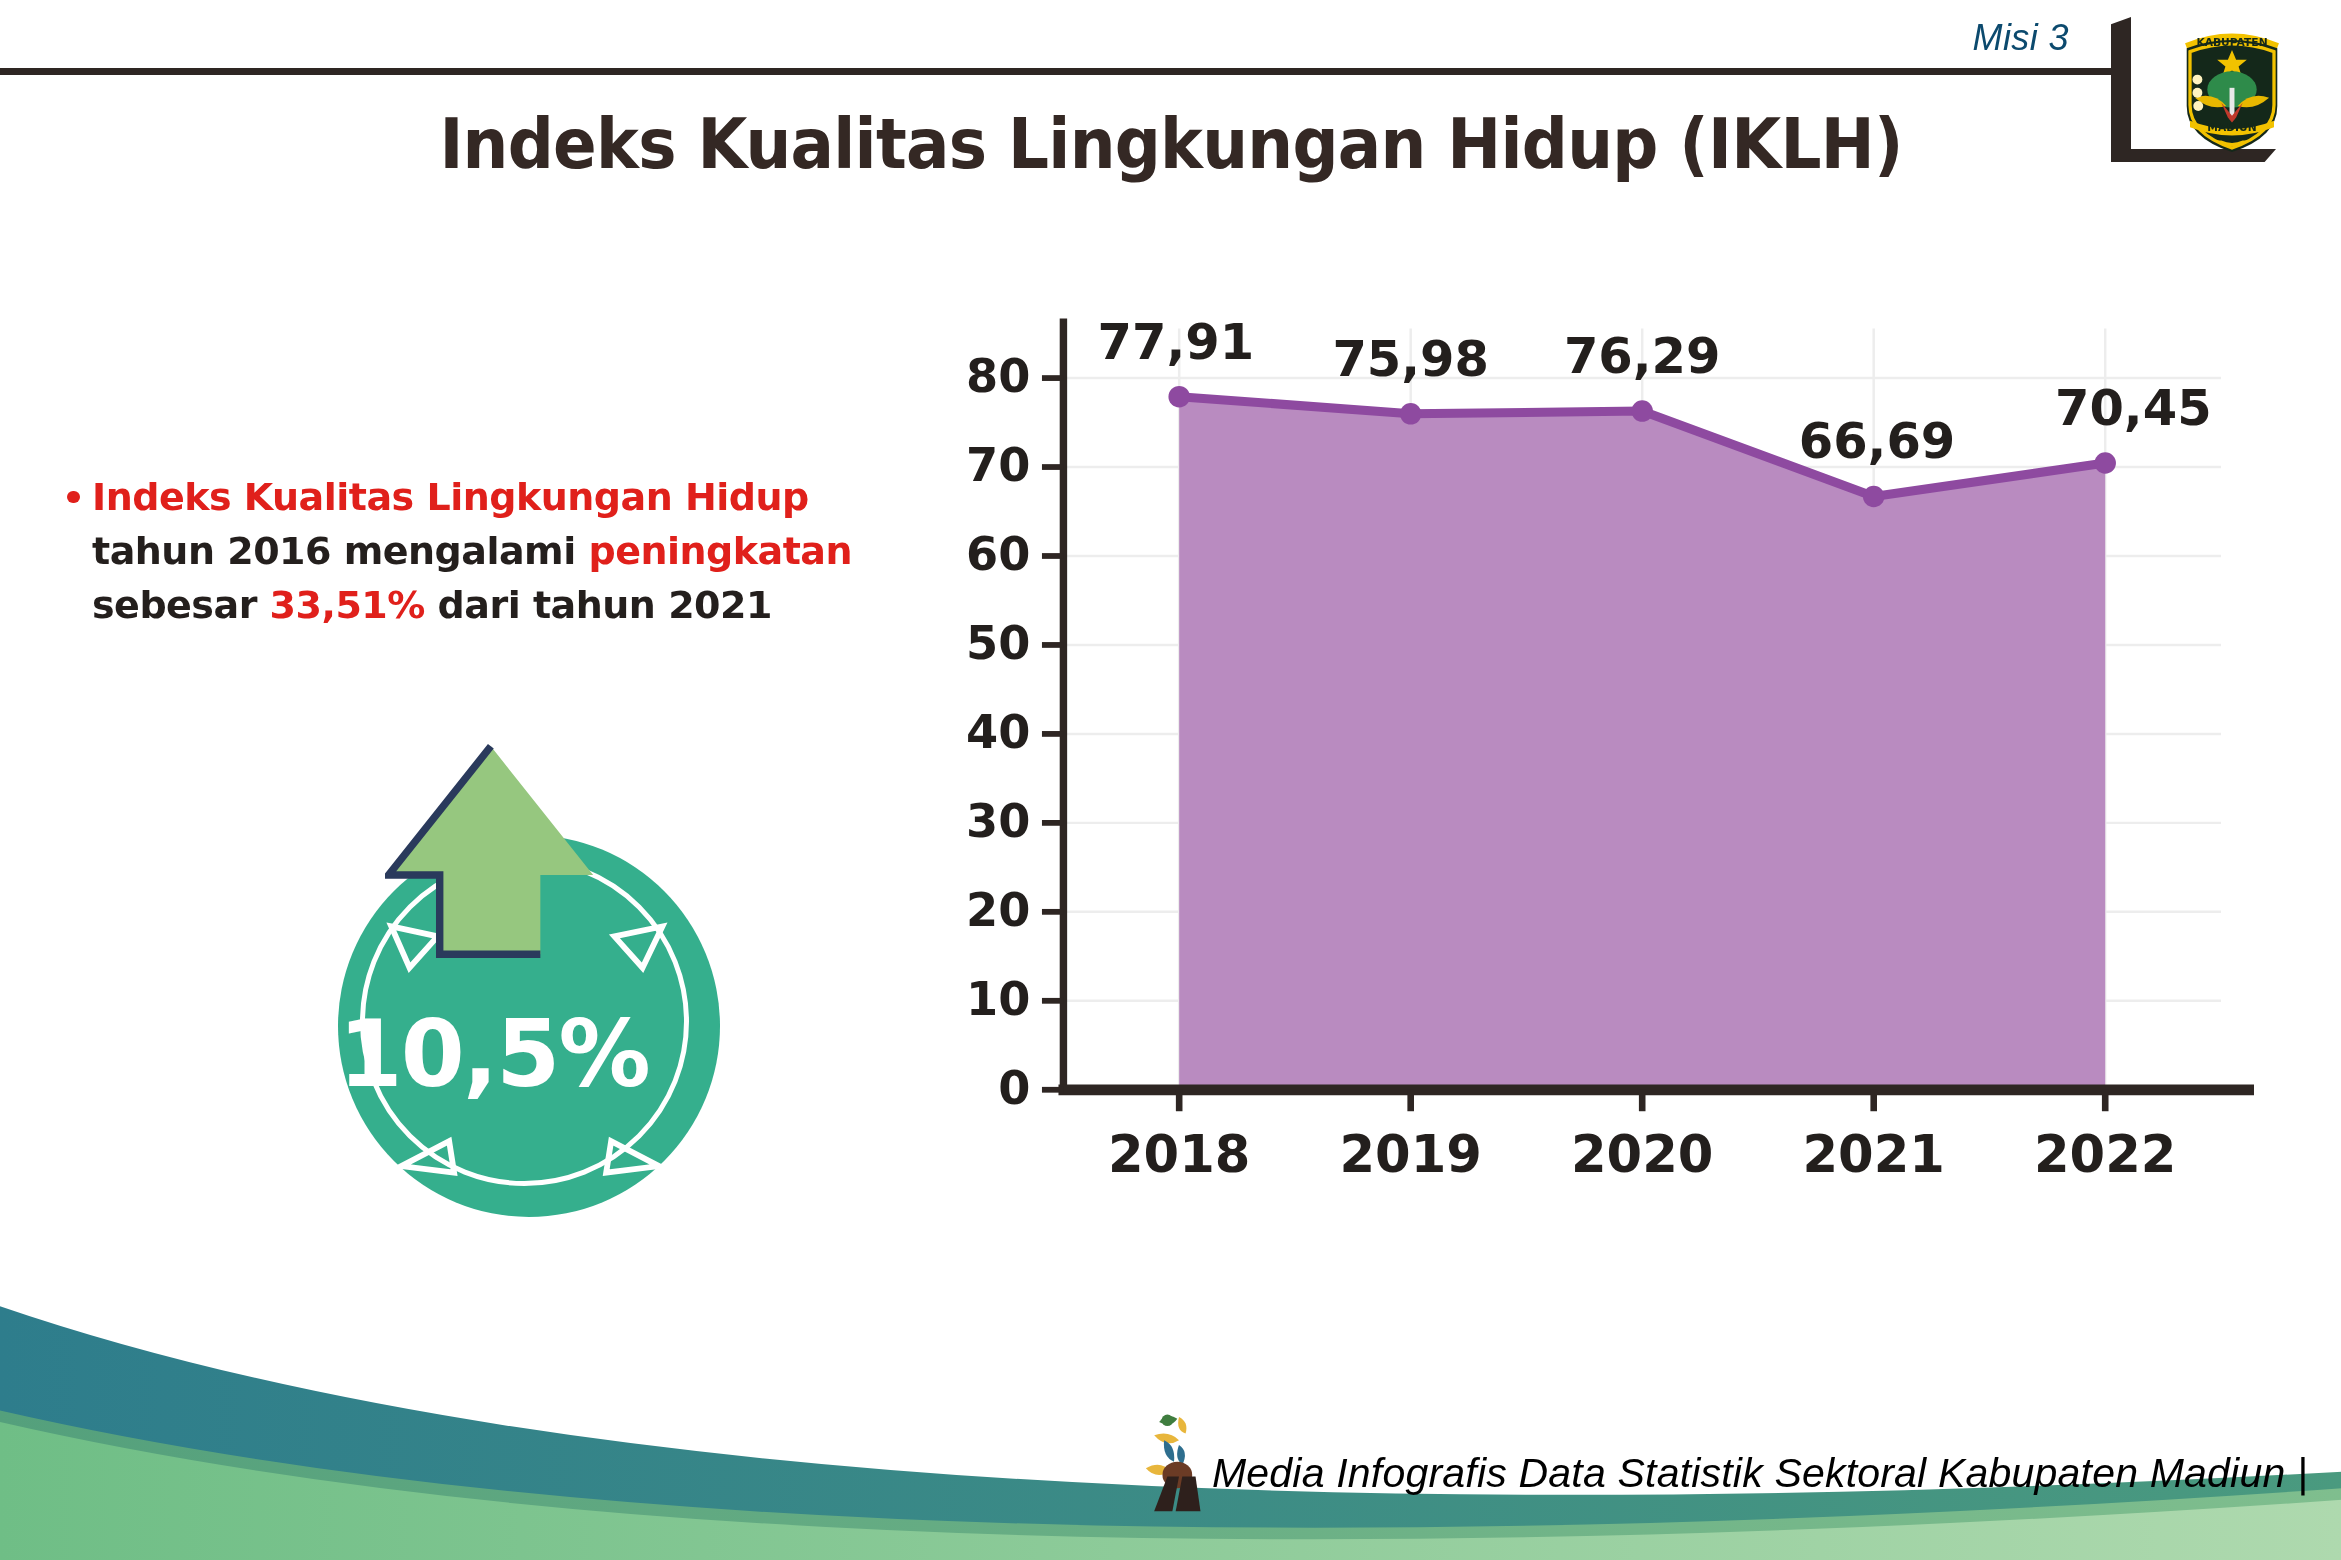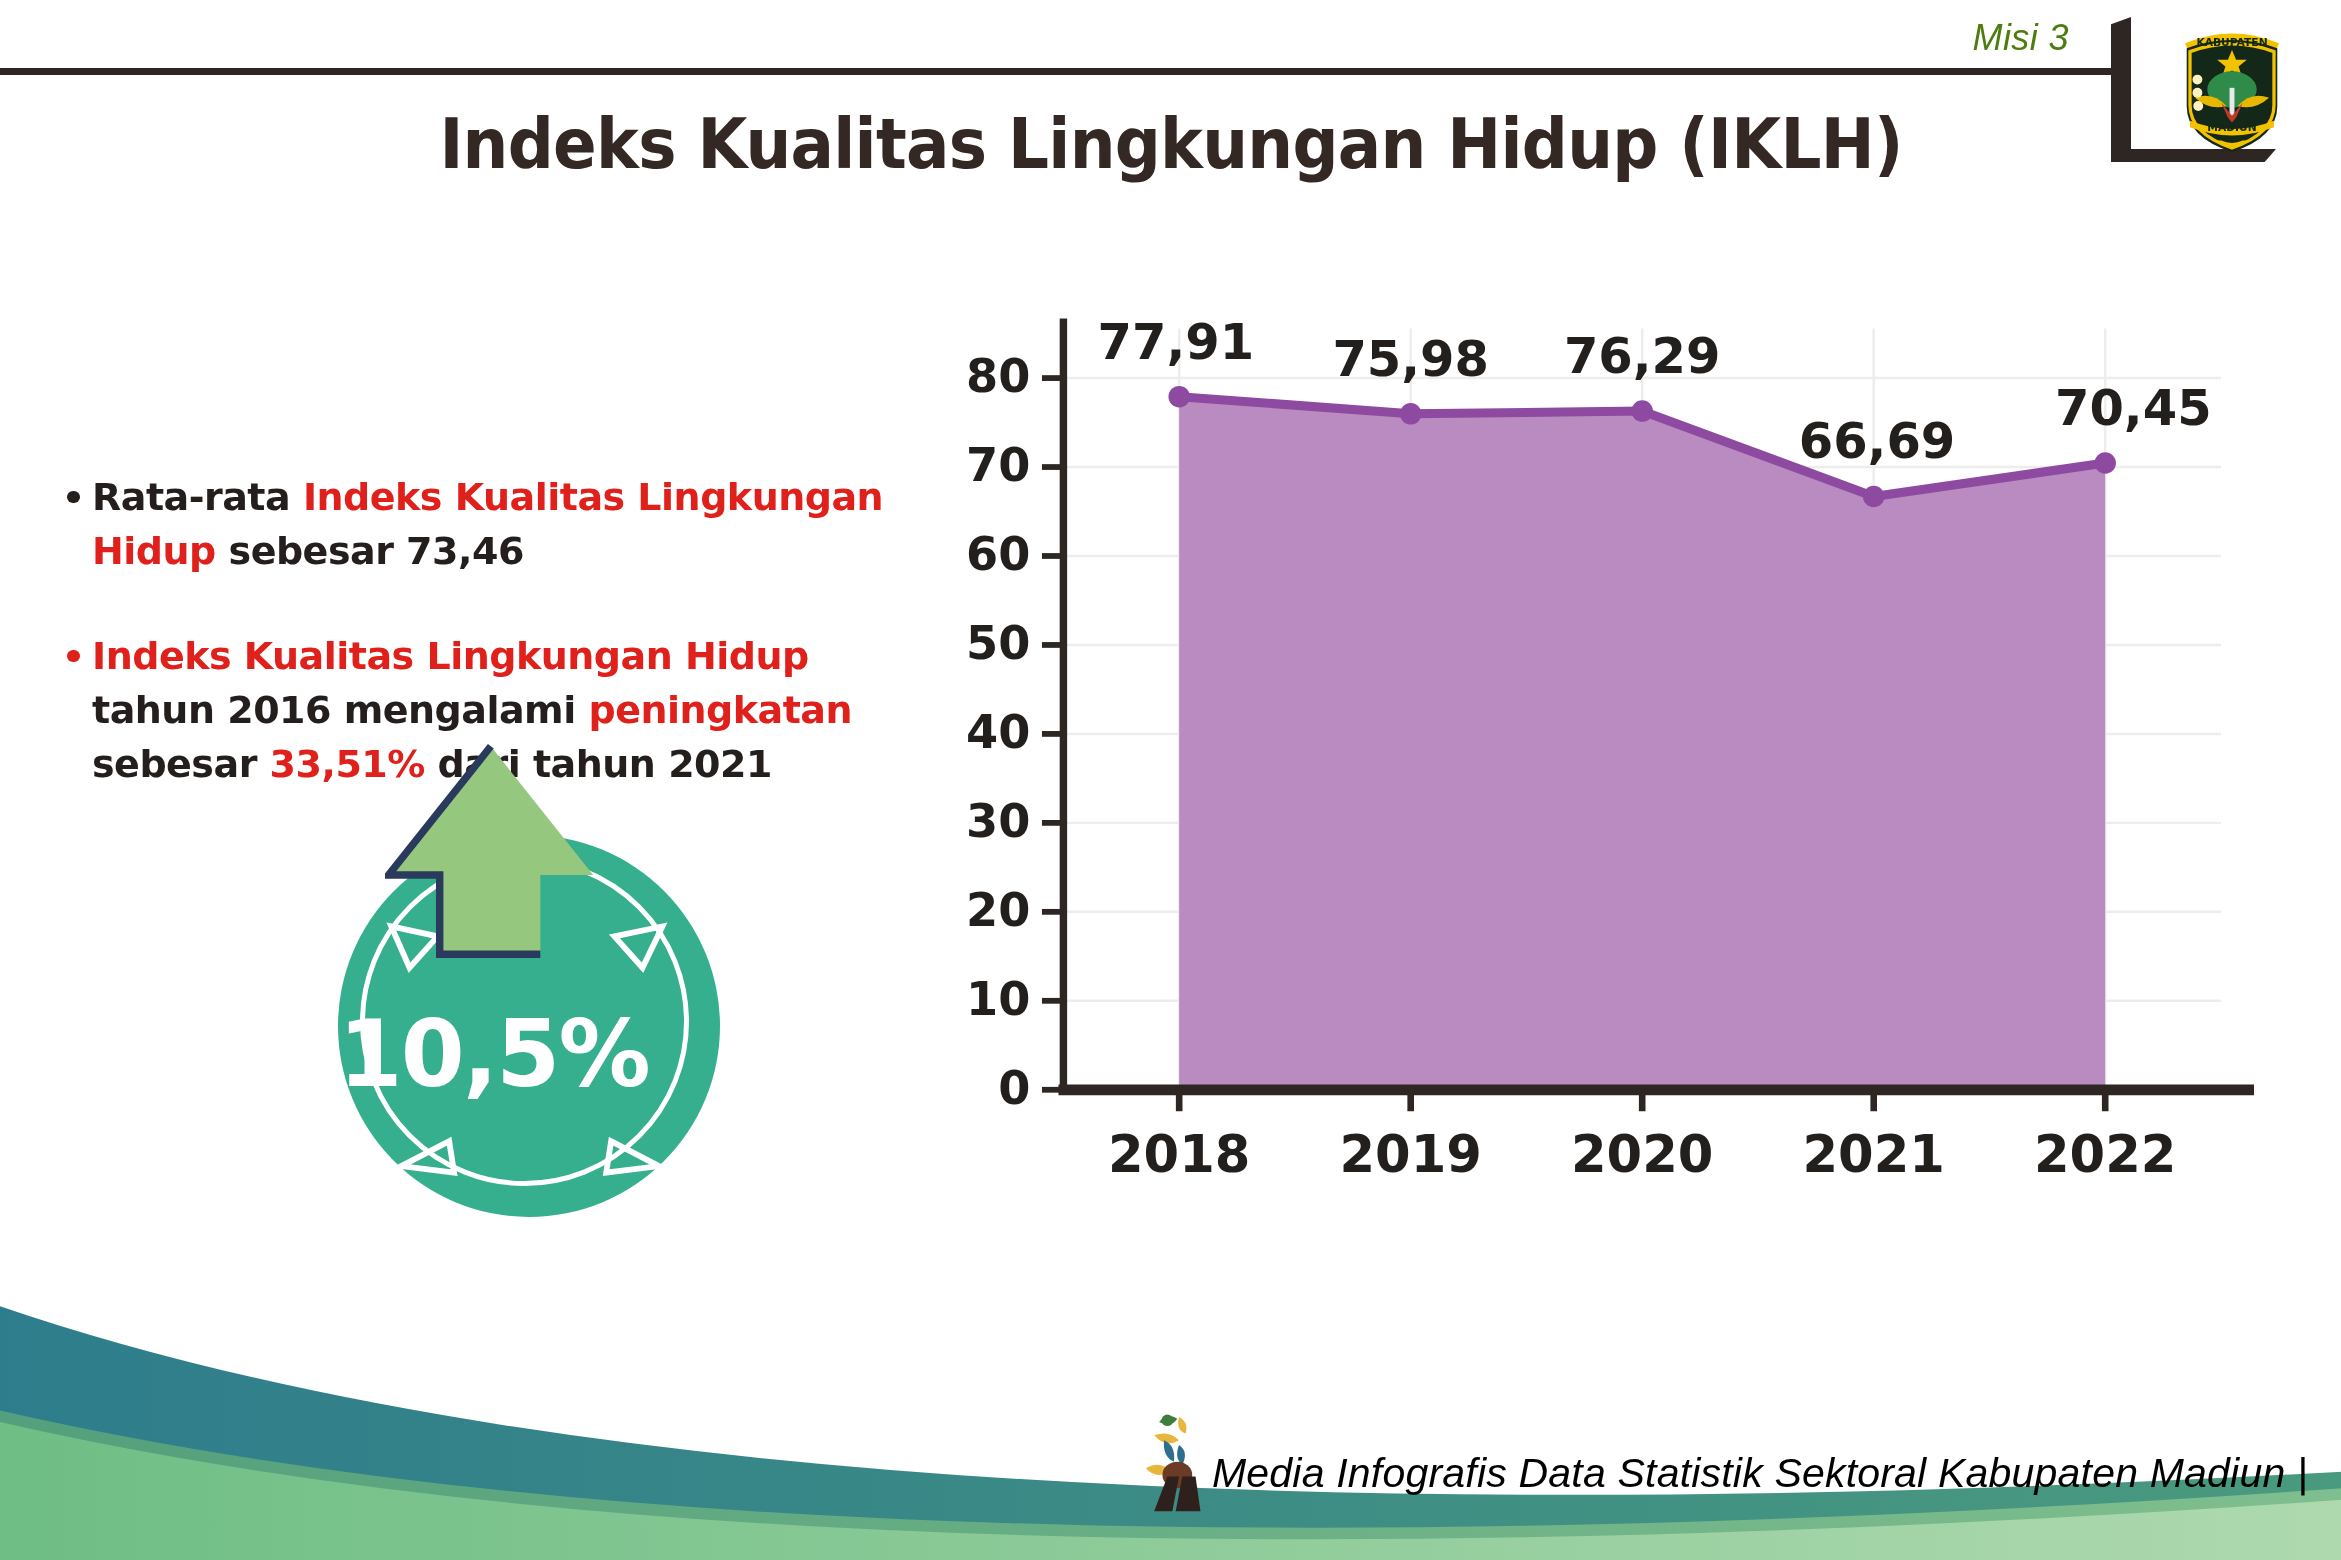--- a/index.html
+++ b/index.html
@@ -27,21 +27,21 @@
     clip-path:polygon(0 14%,100% 0,100% 100%,0 100%);
   }
   .hdr-foot{
     position:absolute;left:2111px;top:149px;width:165px;height:13.2px;
     background:#2E2623;
     clip-path:polygon(0 0,100% 0,93% 100%,0 100%);
   }
   .misi{
     position:absolute;right:273px;top:16.5px;
     font-family:"Liberation Sans", sans-serif;
-    font-style:italic;font-size:36px;color:#4d7c0f;letter-spacing:0.4px;
+    font-style:italic;font-size:36px;color:#0c4a6e;letter-spacing:0.4px;
     white-space:nowrap;
     text-align:center;
   }
 
   
   .logo{position:absolute;left:2170px;top:16.5px;width:124px;height:140px;}
 
   
   .title{
     position:absolute;left:0;right:0;top:103px;
@@ -137,23 +137,20 @@
       <path d="M24 126 Q75 146 126 126 L126 134 Q75 154 24 134 Z" fill="#F2C200"></path>
       <text x="75" y="35" font-family="DejaVu Sans, sans-serif" font-size="13" font-weight="bold" fill="#14281A" text-anchor="middle">KABUPATEN</text>
       <text x="75" y="138" font-family="DejaVu Sans, sans-serif" font-size="13" font-weight="bold" fill="#14281A" text-anchor="middle">MADIUN</text>
       <path d="M55 150 Q75 164 95 150 L88 150 Q75 156 62 150 Z" fill="#F2C200"></path>
     </svg>
   </div>
 
   <div class="title">Indeks Kualitas Lingkungan Hidup (IKLH)</div>
 
   <div class="bullets">
-    <div class="bullet">
-      <span>Rata-rata </span><span class="r">Indeks Kualitas Lingkungan Hidup</span><span> sebesar 73,46</span>
-    </div>
     <div class="bullet red-lead">
       <span class="r">Indeks Kualitas Lingkungan Hidup</span><span> tahun 2016 mengalami </span><span class="r">peningkatan</span><span> sebesar </span><span class="r">33,51%</span><span> dari tahun 2021</span>
     </div>
   </div>
 
   <div class="badge-wrap">
     <div class="badge-circle"></div>
     <div class="badge-ring"></div>
     <svg class="tick" style="left:0;top:0;width:471px;height:471px;" viewBox="0 0 570 570">
       <polygon points="96,222 152,234 118,272" fill="none" stroke="#ffffff" stroke-width="7"></polygon>

